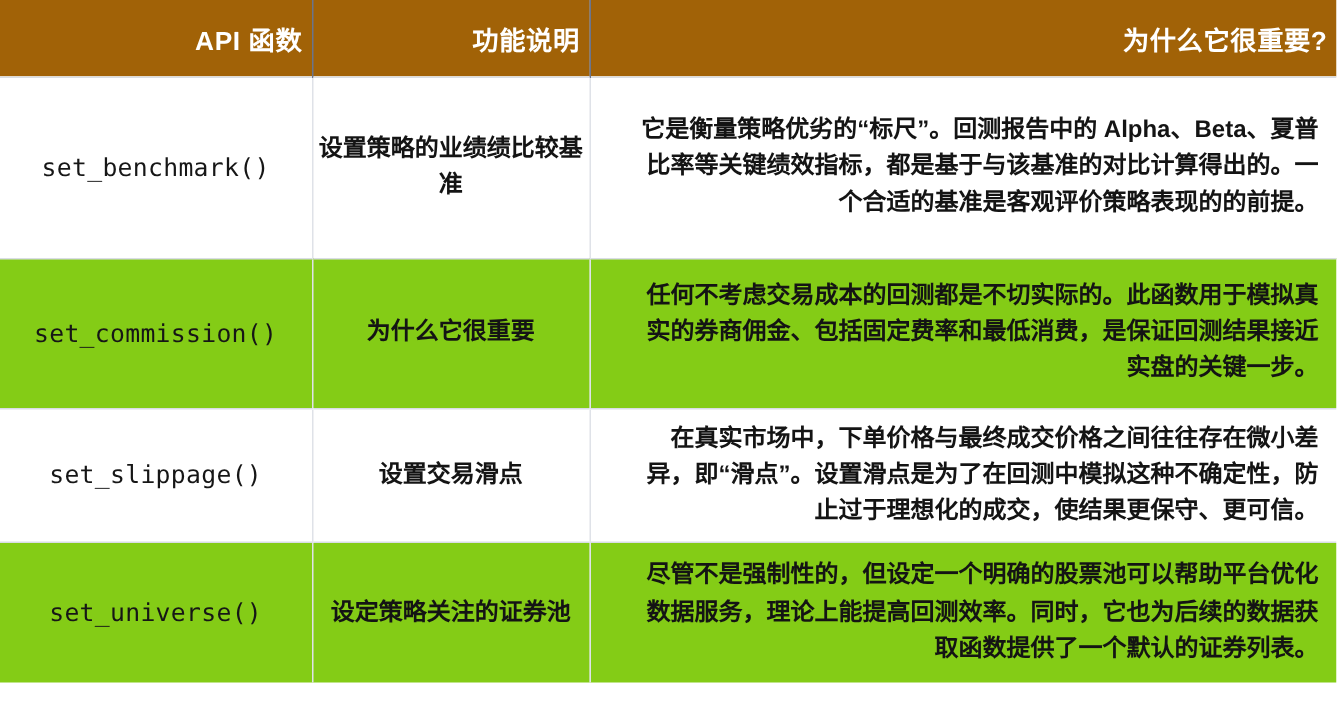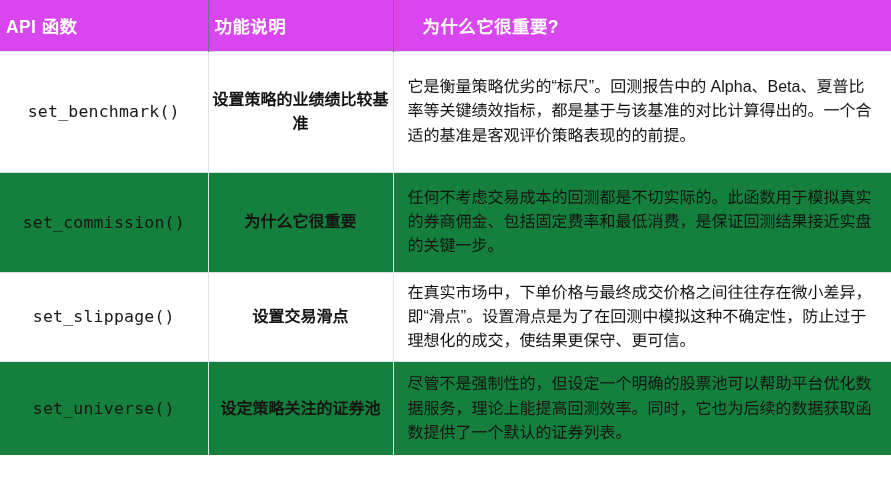--- a/index.html
+++ b/index.html
@@ -32,47 +32,47 @@
     z-index: 2;
   }
 
   
   col.col-func { width: 208px; }
   col.col-desc { width: 185px; }
   col.col-why  { width: 498px; }
 
   
   thead th {
-    background: #d946ef;
+    background: #a16207;
     color: #ffffff;
     height: 51px;
     font-size: 17.5px;
     font-weight: bold;
-    text-align: left;
+    text-align: right;
     vertical-align: middle;
     padding: 0 6px;
     box-sizing: border-box;
     letter-spacing: 0.4px;
     border-right: 1px solid #6a7governed;
     border-right: 1px solid #6a748c;
   }
   thead th:last-child { border-right: none; padding-left: 29px; }
 
   
   tbody td {
     border-top: 1px solid #d9dde4;
     border-right: 1px solid #dfe2e8;
     box-sizing: border-box;
     vertical-align: middle;
     color: #1b1b1b;
   }
   tbody td:last-child { border-right: none; }
 
   tbody tr.odd  td { background: #ffffff; }
-  tbody tr.even td { background: #15803d; }
+  tbody tr.even td { background: #84cc16; }
 
   
   td.cell-func {
     font-family: "DejaVu Sans Mono", "Liberation Mono", monospace;
     font-size: 16.5px;
     text-align: center;
     padding: 6px 4px;
     letter-spacing: 0.2px;
     color: #161616;
   }
@@ -83,24 +83,24 @@
     font-weight: bold;
     text-align: center;
     line-height: 1.5;
     padding: 6px 2px;
     color: #141414;
   }
 
   
   td.cell-why {
     font-size: 16px;
-    font-weight: normal;
-    text-align: left;
+    font-weight: bold;
+    text-align: right;
     line-height: 1.52;
-    padding: 8px 12px 8px 14px;
+    padding: 8px 12px 8px 26px;
     color: #141414;
   }
 
   
   tbody tr.r1 td { height: 121px; }
   tbody tr.r2 td { height: 100px; }
   tbody tr.r3 td { height: 86px; }
   tbody tr.r4 td { height: 93px; }
 
   

